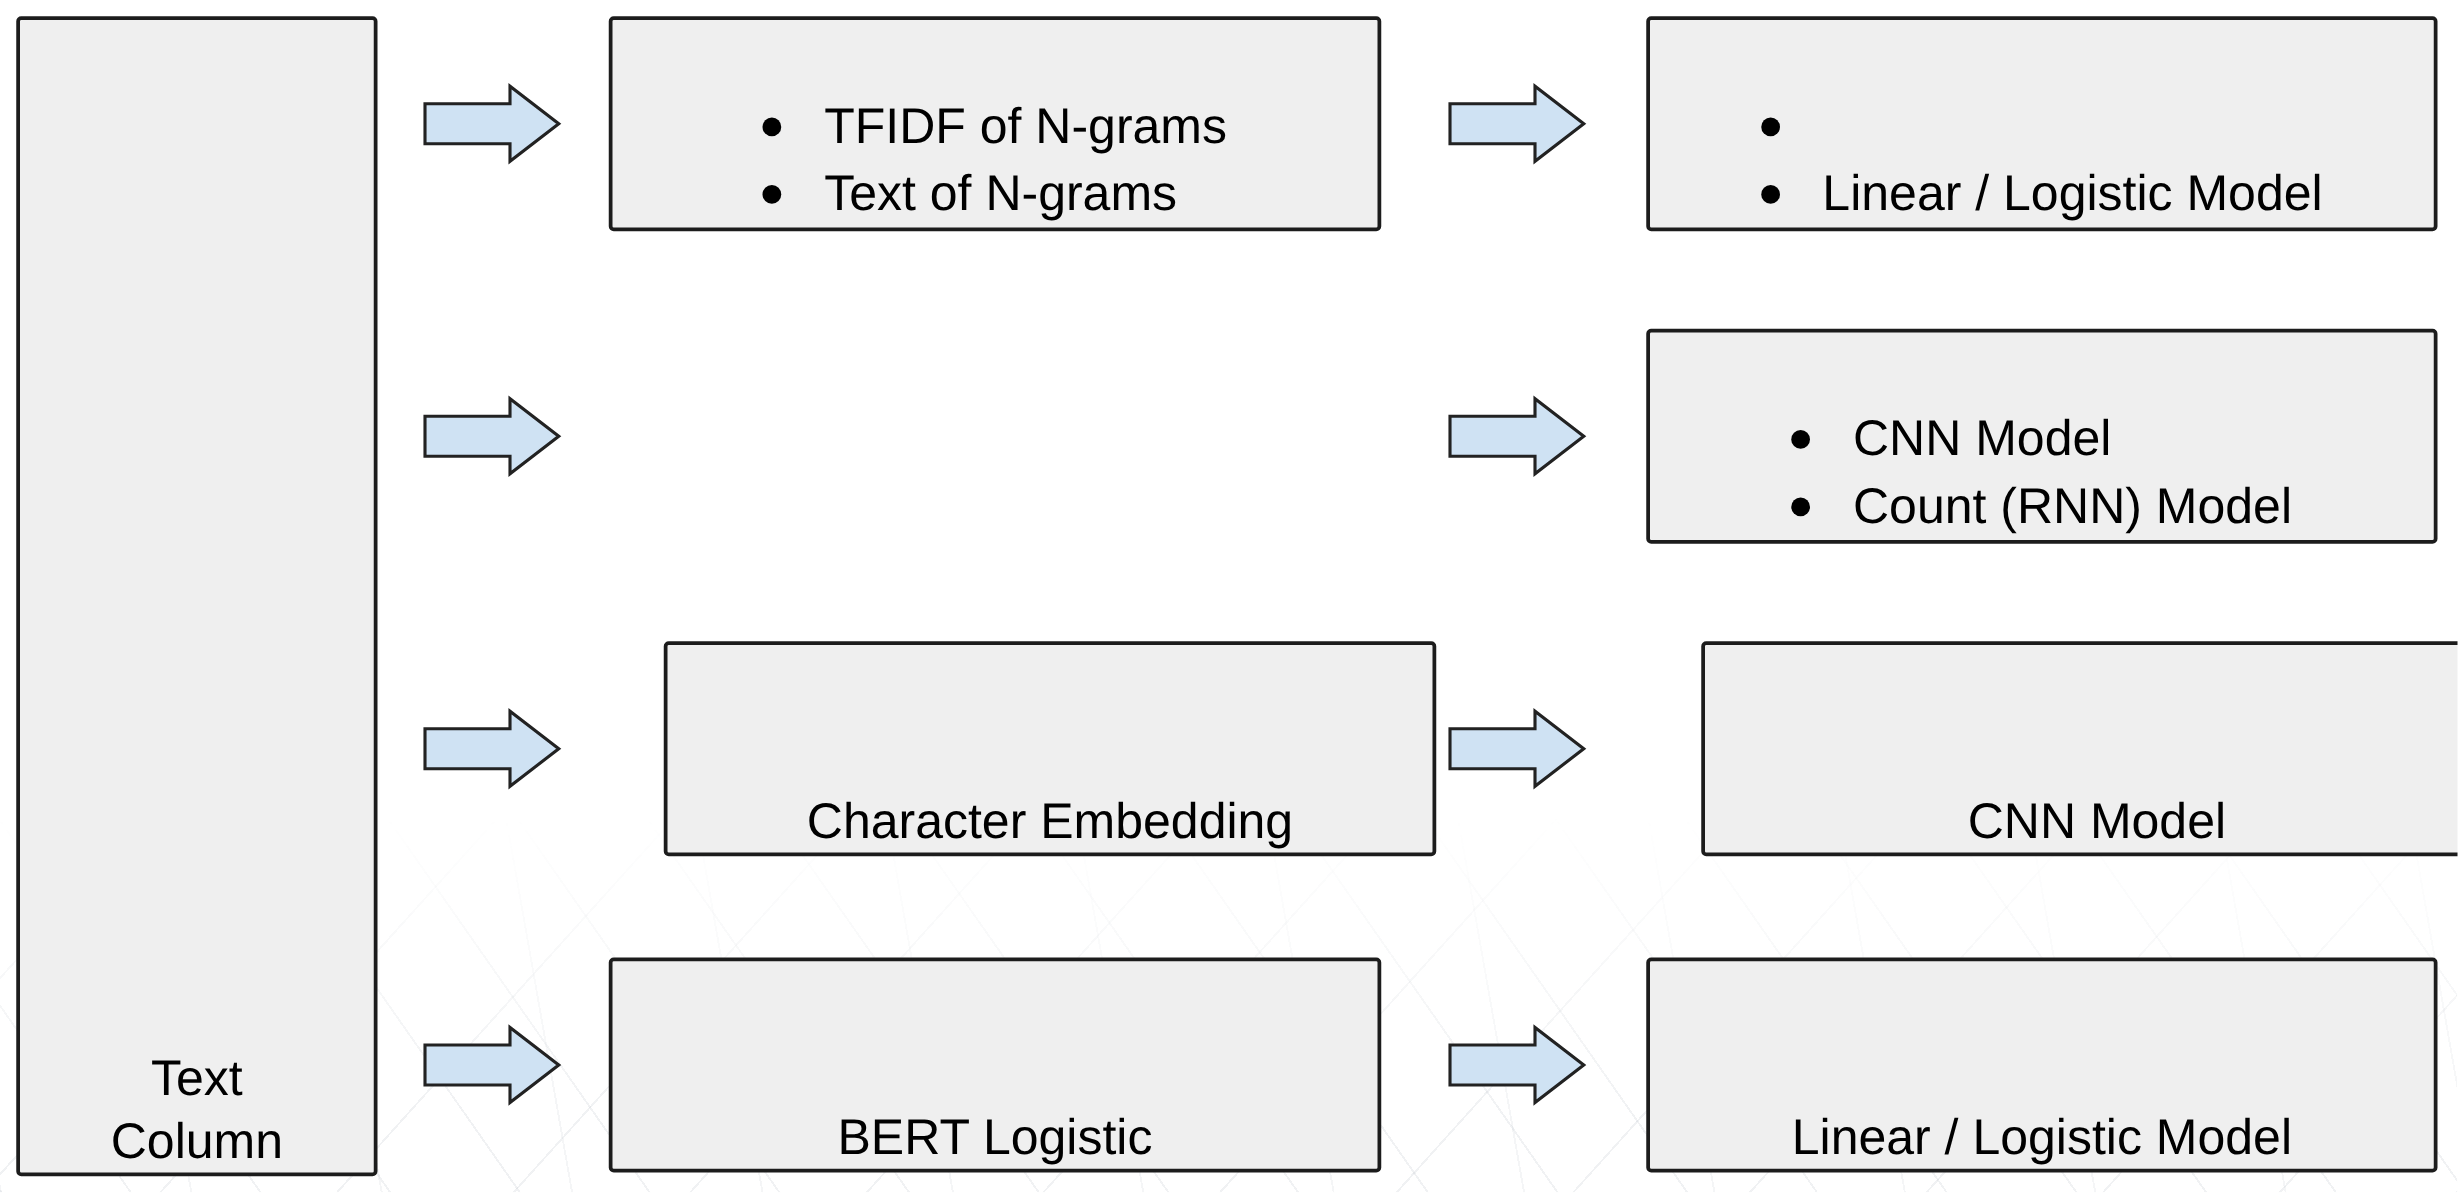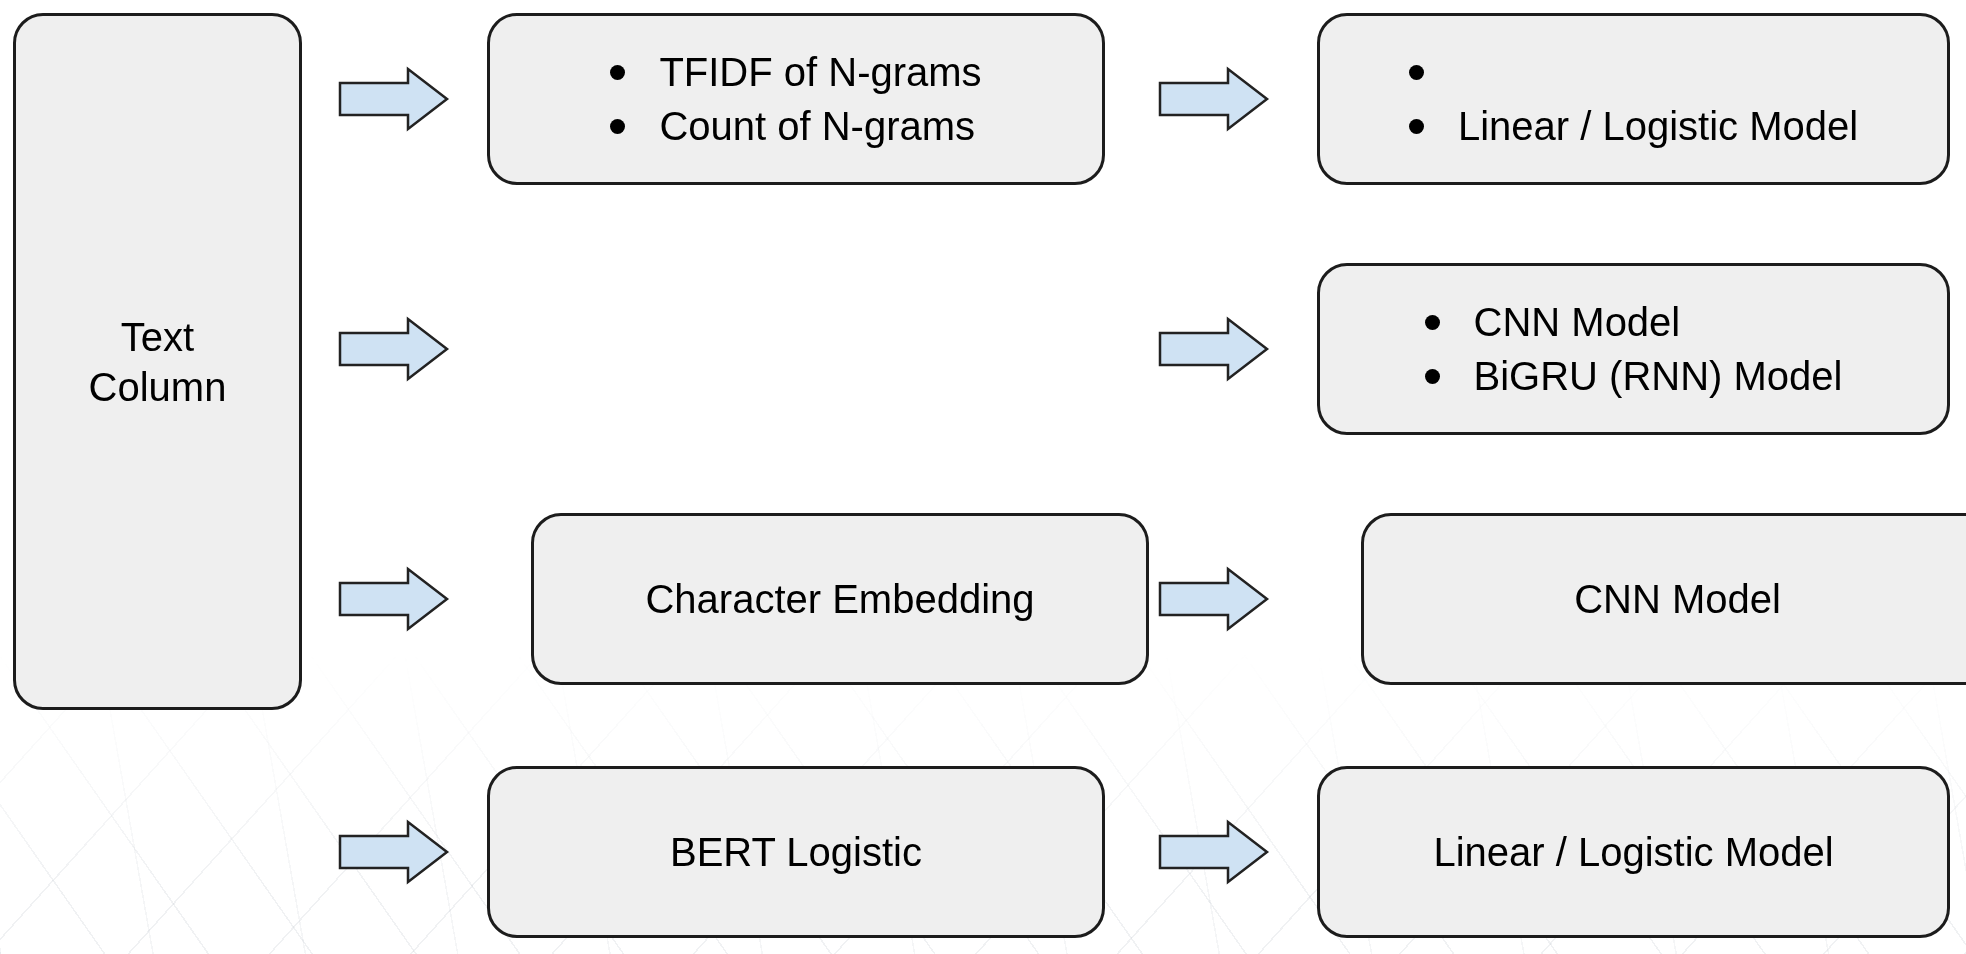--- a/index.html
+++ b/index.html
@@ -31,29 +31,29 @@
       repeating-linear-gradient(-48deg, rgba(150,160,172,.14) 0 1.5px, transparent 1.5px 105px),
       repeating-linear-gradient(80deg,  rgba(150,160,172,.10) 0 1.5px, transparent 1.5px 150px);
     -webkit-mask-image: linear-gradient(to top, #000 20%, transparent);
     mask-image: linear-gradient(to top, #000 20%, transparent);
     pointer-events: none;
   }
   .box {
     position: absolute;
     background: var(--box-fill);
     border: 3px solid var(--box-border);
-    border-radius: 30px;
+    border-radius: 4px;
     display: flex;
-    align-items: center;
+    align-items: flex-end;
     justify-content: center;
     font-size: 40px;
     line-height: 1.25;
     text-align: center;
   }
-  .source-box  { left: 13px;  top: 13px;  width: 289px; height: 697px; }
+  .source-box  { left: 13px;  top: 13px;  width: 289px; height: 928px; }
   .feature-box { left: 487px; width: 618px; height: 172px; }
   .model-box   { left: 1317px; width: 633px; height: 172px; }
   .row-0 { top: 13px; }
   .row-1 { top: 263px; }
   .row-2 { top: 513px; margin-left: 44px; }
   .row-3 { top: 766px; }
   .pre-line { white-space: pre-line; }
   .bullet-list { display: inline-block; text-align: left; }
   .bullet-item { display: flex; align-items: center; gap: 34px; height: 54px; }
   .bullet-dot {
@@ -89,21 +89,21 @@
       </svg>
   </div>
   <div class="box feature-box row-0">
     <div class="bullet-list">
       <div class="bullet-item">
         <span class="bullet-dot"></span>
         <span>TFIDF of N-grams</span>
       </div>
       <div class="bullet-item">
         <span class="bullet-dot"></span>
-        <span>Count of N-grams</span>
+        <span>Text of N-grams</span>
       </div>
     </div>
   </div>
   <div class="arrow arrow-col-2 arrow-row-0">
     <svg viewBox="0 0 112 66">
         <polygon points="2,17 70,17 70,3 109,33 70,63 70,49 2,49" style="fill:var(--arrow-fill);stroke:var(--arrow-border);stroke-width:2.5;stroke-linejoin:miter"></polygon>
       </svg>
   </div>
   <div class="box model-box row-0">
     <div class="bullet-list">
@@ -128,21 +128,21 @@
       </svg>
   </div>
   <div class="box model-box row-1">
     <div class="bullet-list">
       <div class="bullet-item">
         <span class="bullet-dot"></span>
         <span>CNN Model</span>
       </div>
       <div class="bullet-item">
         <span class="bullet-dot"></span>
-        <span>BiGRU (RNN) Model</span>
+        <span>Count (RNN) Model</span>
       </div>
     </div>
   </div>
 
   <div class="arrow arrow-col-1 arrow-row-2">
     <svg viewBox="0 0 112 66">
         <polygon points="2,17 70,17 70,3 109,33 70,63 70,49 2,49" style="fill:var(--arrow-fill);stroke:var(--arrow-border);stroke-width:2.5;stroke-linejoin:miter"></polygon>
       </svg>
   </div>
   <div class="box feature-box row-2">

